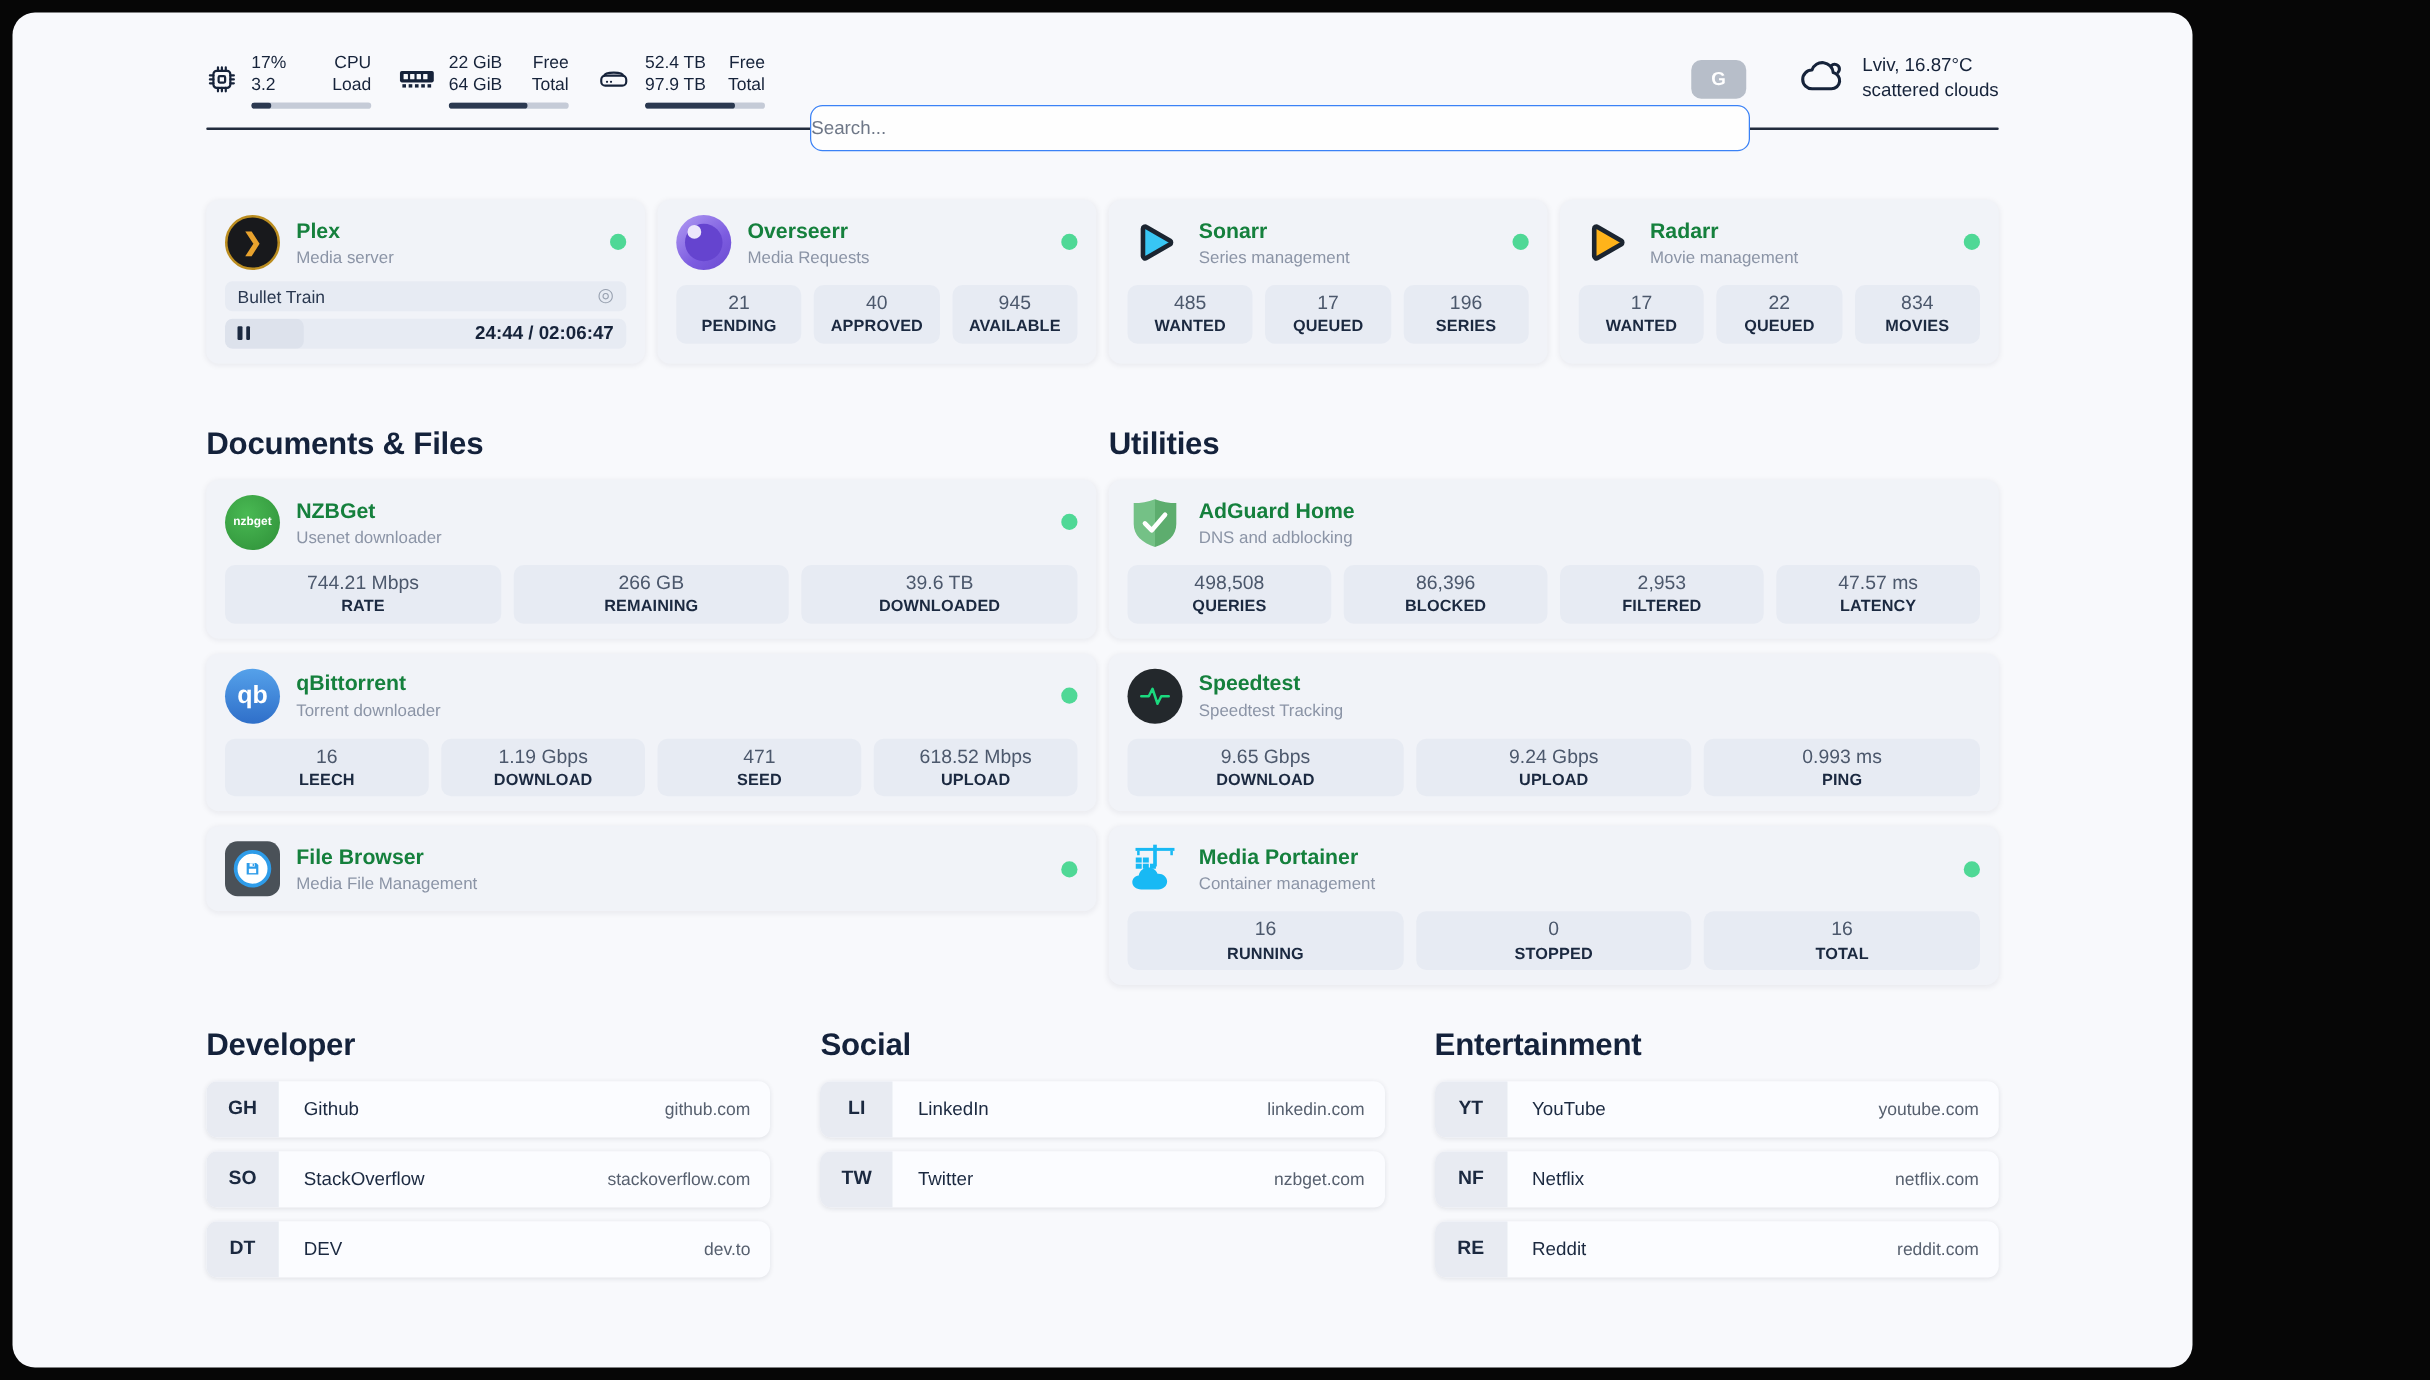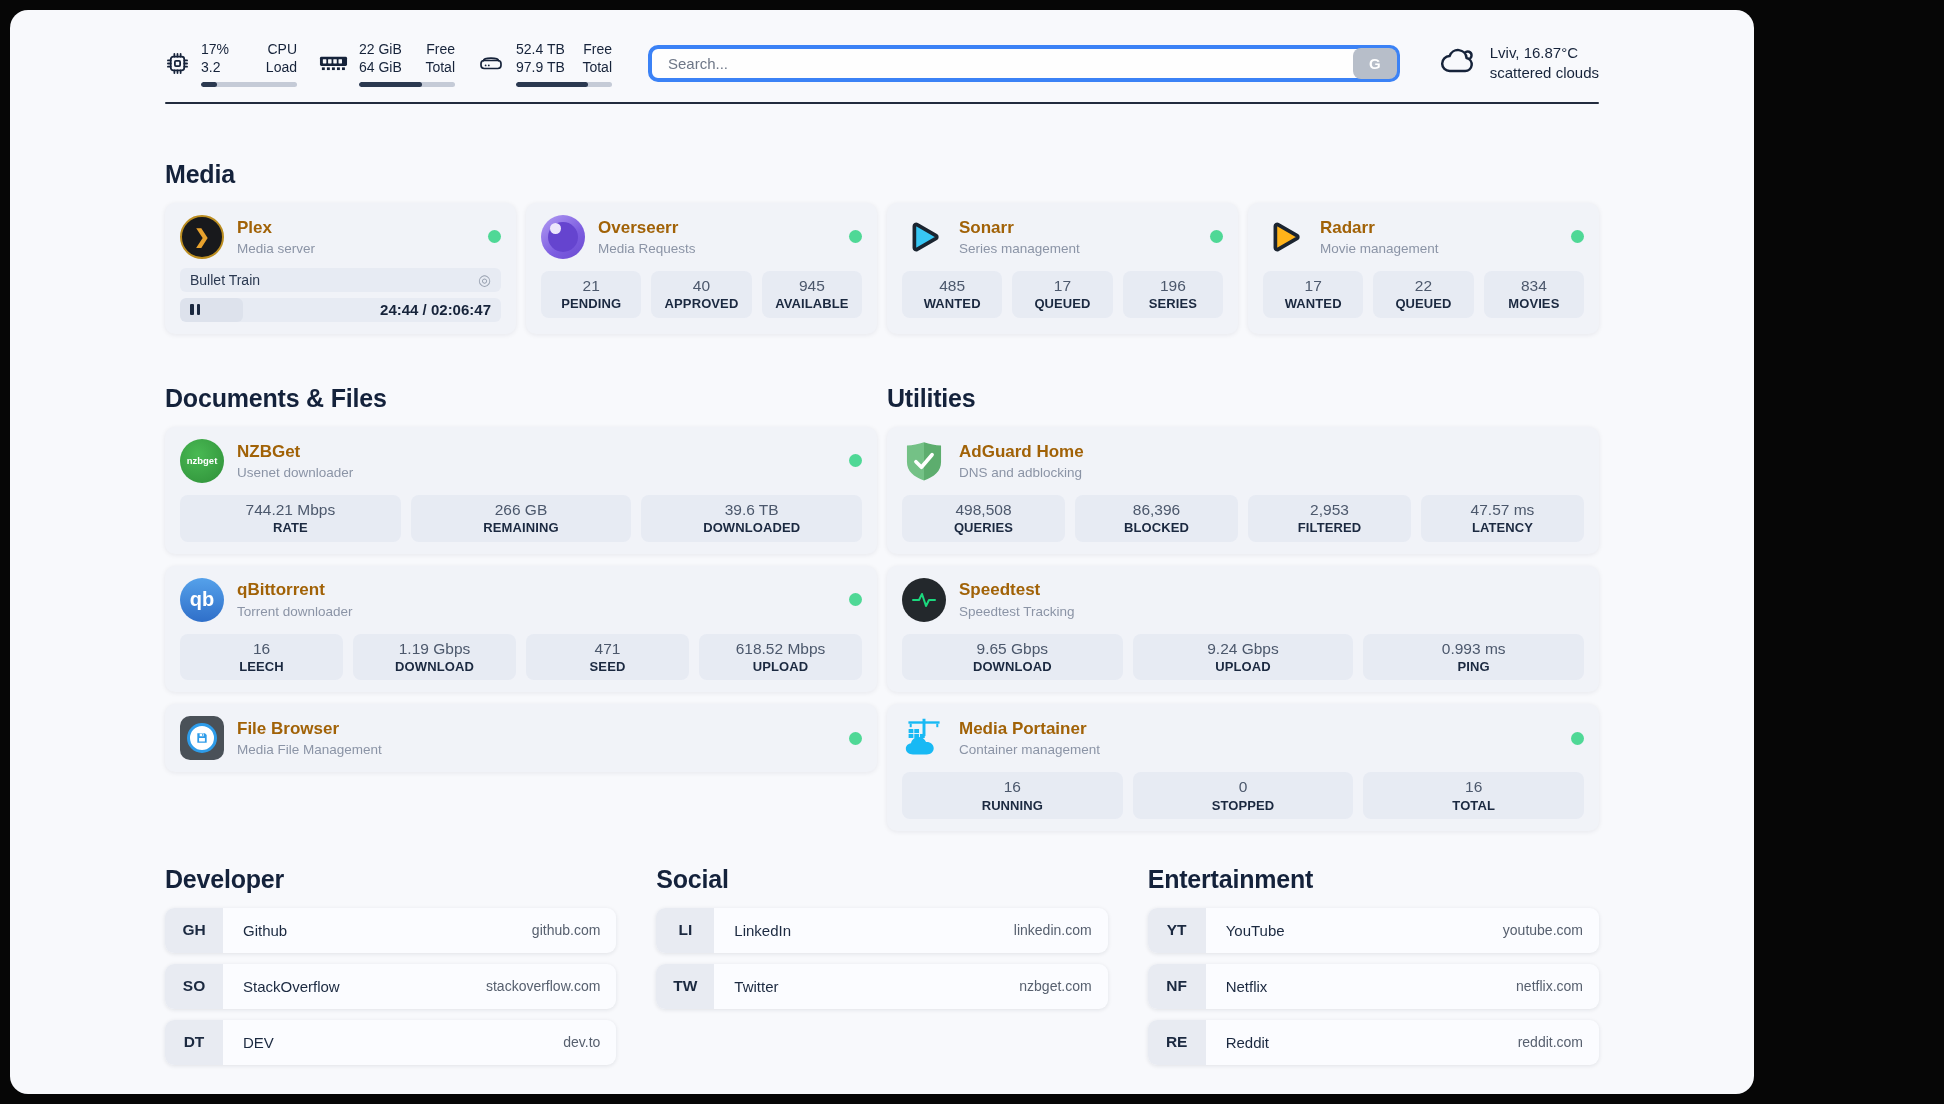--- a/index.html
+++ b/index.html
@@ -11,43 +11,43 @@
   .header { display:flex; align-items:center; }
   .sys-group { display:flex; gap:22px; }
   .sys-widget { display:flex; gap:11px; align-items:center; }
   .sys-icon { flex:none; display:flex; }
   .sys-body { width:96px; font-size:14px; font-weight:500; color:#16233a; }
   .sys-row { display:flex; justify-content:space-between; line-height:1.32; }
   .sys-bar { margin-top:5px; height:5px; background:#c5cbd7; border-radius:3px; overflow:hidden; }
   .sys-fill { height:100%; background:#2b3950; border-radius:3px; }
 
   .search-wrap { flex:1; margin:0 38px 0 36px; position:relative; height:37px; }
-  .search-input { width:100%; height:100%; border:4px solid #3b82f6; border-radius:10px; background:#fefefe;
-    padding:0 56px 0 16px; font-size:15px; color:#2a3850; font-family:"Liberation Sans", sans-serif; outline:none; }
+  .search-input { width:100%; height:100%; border:1px solid #3b82f6; border-radius:10px; background:#fefefe;
+    padding:0 56px 0 0; font-size:15px; color:#2a3850; font-family:"Liberation Sans", sans-serif; outline:none;margin-top:39px; }
   .search-input::placeholder { color:#6e7787; }
   .search-btn { position:absolute; right:3px; top:3px; bottom:3px; width:44px; background:#b7bec9; border:none;
     border-radius:8px; color:#fff; font-size:15px; font-weight:600; display:flex; align-items:center; justify-content:center; cursor:pointer; }
 
   .weather { display:flex; align-items:flex-start; gap:12px; }
   .weather-text { font-size:15px; color:#16233a; line-height:1.35; }
   .weather-loc { font-weight:500; }
 
   .divider { margin-top:15px; height:2px; background:#222c3e; border-radius:1px; }
 
   
   .section-heading { font-size:25px; font-weight:600; color:#14223b; letter-spacing:-0.2px; }
   .media-section { margin-top:56px; }
   .media-grid { display:grid; grid-template-columns:repeat(4,1fr); gap:10px; margin-top:14px; }
   .two-col { display:grid; grid-template-columns:1fr 1fr; gap:10px; margin-top:50px; align-items:start; }
   .col-stack { display:flex; flex-direction:column; gap:12px; margin-top:14px; }
 
   .card { background:#f1f3f8; border-radius:10px; padding:12px 15px; box-shadow:0 1px 5px rgba(20,30,50,.08); }
   .card-head { display:flex; align-items:center; gap:13px; }
   .titles { min-width:0; }
-  .card-title { font-size:17px; font-weight:600; color:#a16207; line-height:1.2; }
+  .card-title { font-size:17px; font-weight:600; color:#15803d; line-height:1.2; }
   .card-sub { font-size:13.5px; color:#8b94a6; margin-top:3px; }
   .dot { width:13px; height:13px; border-radius:50%; background:#4fd896; margin-left:auto; flex:none; }
 
   .stats { display:grid; gap:10px; margin-top:12px; }
   .cols-3 { grid-template-columns:repeat(3,1fr); }
   .cols-4 { grid-template-columns:repeat(4,1fr); }
   .stat { background:#e7ebf3; border-radius:8px; text-align:center; padding:5px 4px; }
   .stat-value { font-size:15.5px; color:#4c586c; line-height:1.25; }
   .stat-label { font-size:13px; font-weight:700; color:#1b2940; line-height:1.25; margin-top:1px; letter-spacing:.1px; }
 
@@ -181,21 +181,20 @@
       </span>
       <div class="weather-text">
         <div class="weather-loc">Lviv, 16.87°C</div>
         <div>scattered clouds</div>
       </div>
     </div>
   </div>
   <div class="divider"></div>
 
   <div class="media-section">
-    <div class="section-heading">Media</div>
     <div class="media-grid">
 
       <div class="card">
         <div class="card-head">
           <div class="app-icon ic-plex">❯</div>
           <div class="titles">
             <div class="card-title">Plex</div>
             <div class="card-sub">Media server</div>
           </div>
           <span class="dot"></span>

